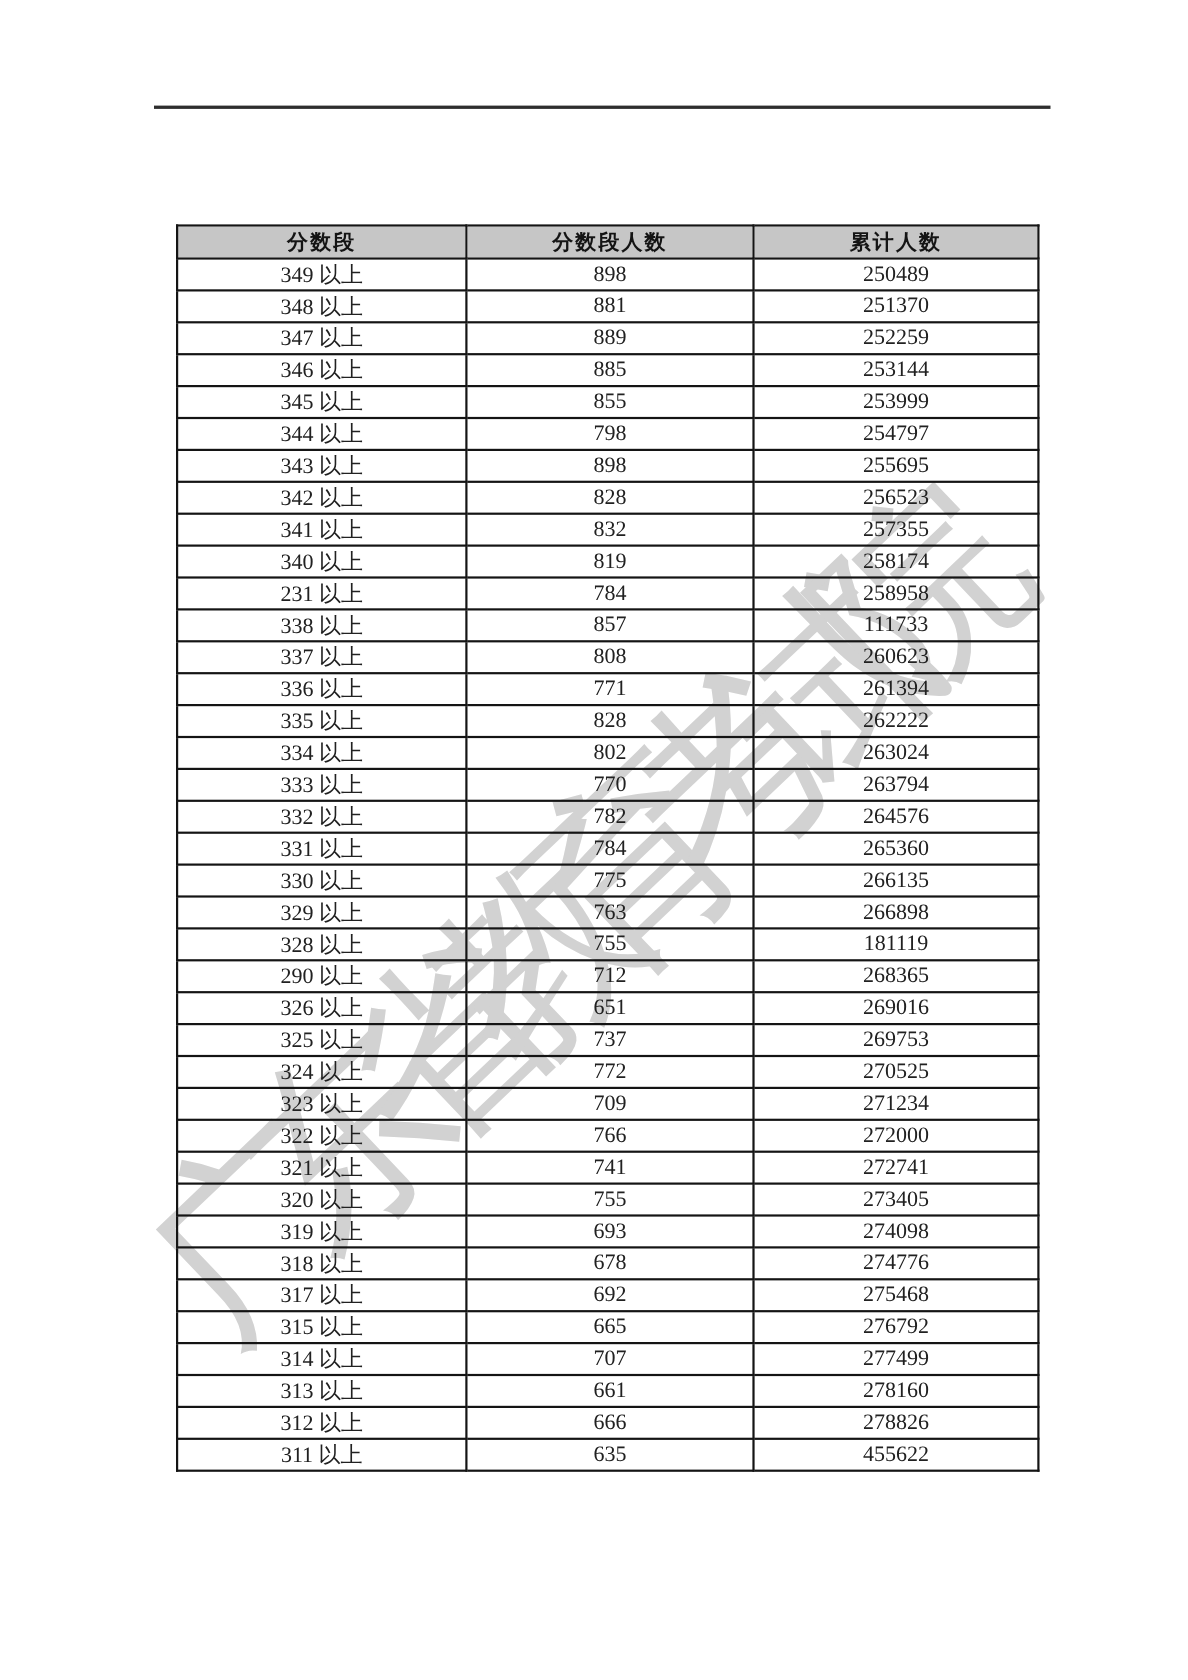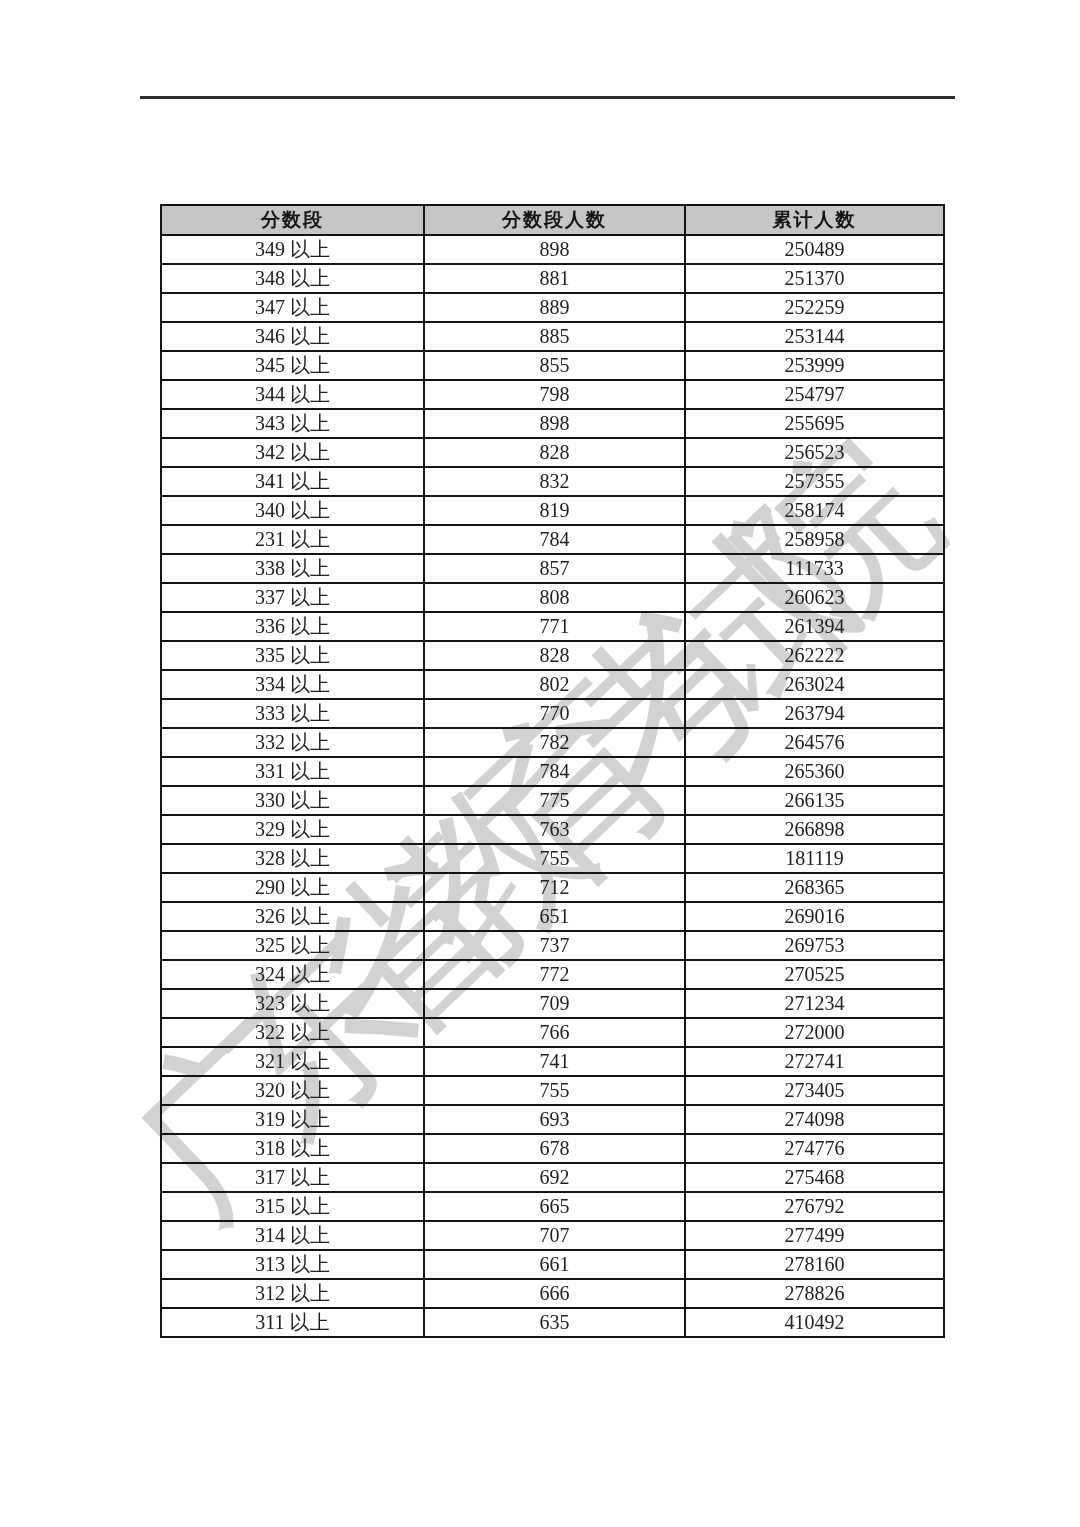--- a/index.html
+++ b/index.html
@@ -274,18 +274,18 @@
           <td>278160</td>
         </tr>
         <tr>
           <td>312 以上</td>
           <td>666</td>
           <td>278826</td>
         </tr>
         <tr>
           <td>311 以上</td>
           <td>635</td>
-          <td>410492</td>
+          <td>455622</td>
         </tr>
       </tbody>
   </table>
 
 </div>
 
 </body></html>

